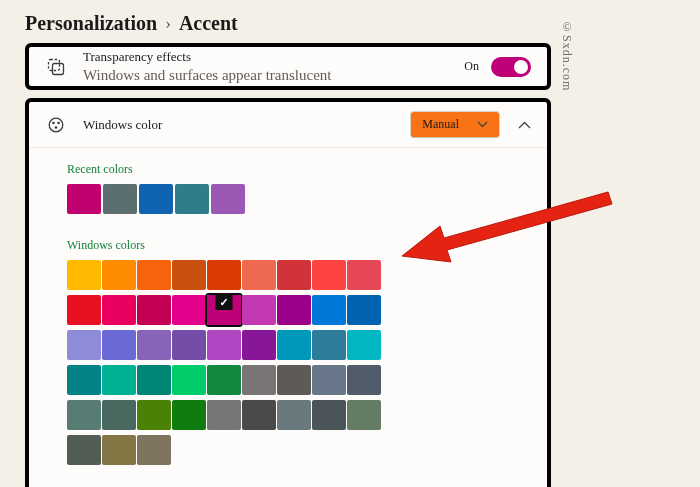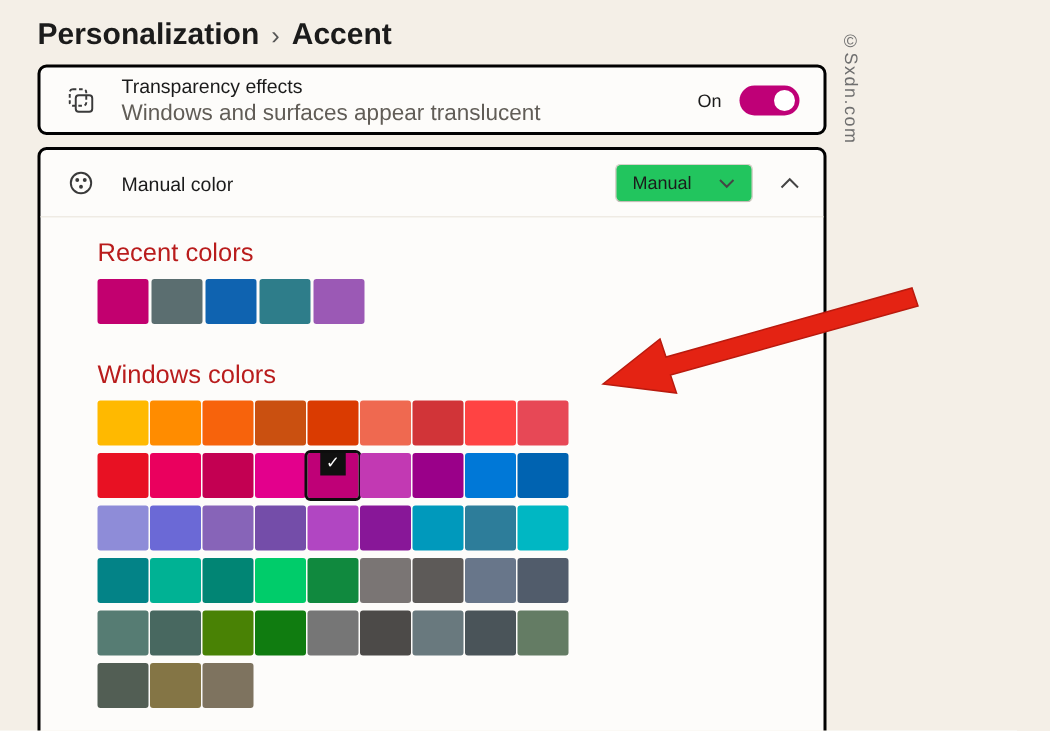--- a/index.html
+++ b/index.html
@@ -4,58 +4,58 @@
 <style>
   * { margin:0; padding:0; box-sizing:border-box; }
   html,body { width:700px; height:487px; }
   body {
     font-family: "Liberation Sans", "DejaVu Sans", sans-serif;
     background:#f4efe7;
     color:#1b1b1b;
     position:relative;
     overflow:hidden;
   }
-  .page { position:relative; width:576px; height:487px; }
+  .page { position:relative; width:576px; height:487px;font-family:Liberation Serif, serif; }
 
   
   .breadcrumb { padding:12px 25px 8px 25px; font-size:20px; font-weight:700; display:flex; align-items:center; gap:8px; }
   .breadcrumb .sep { color:#565656; font-weight:400; font-size:17px; }
   .breadcrumb .current { font-weight:700; }
 
   
   .card {
-    margin:0 25px; background:#fdfcfa; border:2px solid #000000;
+    margin:0 25px; background:#fdfcfa; border:4px solid #000000;
     border-radius:6px;
   }
   .card + .card { margin-top:8px; }
 
   .row { display:flex; align-items:center; padding:8px 16px; }
   .row .icon { width:22px; display:flex; justify-content:center; margin-right:16px; flex:0 0 22px; }
   .row .texts { flex:1; }
   .row .title { font-size:13px; color:#1b1b1b; }
   .row .subtitle { font-size:15px; color:#615d57; margin-top:2px; }
 
   
   .transparency-card { height:47px; }
   .transparency-card .row { padding-top:0; padding-bottom:0; height:100%; }
   .state-label { font-size:12px; margin-right:12px; }
   .toggle { width:40px; height:20px; border-radius:10px; position:relative; cursor:pointer; background:#bf0077; flex:0 0 40px; }
   .toggle .knob { position:absolute; top:3px; right:3px; width:14px; height:14px; border-radius:50%; background:#fff; }
 
   
   .accent-header { border-bottom:1px solid #efebe4; padding:9px 16px; }
   .dropdown {
-    display:flex; align-items:center; gap:18px; background:#22c55e;
+    display:flex; align-items:center; gap:18px; background:#f97316;
     border:1px solid #d8d3cb; border-bottom-color:#c3beb6; border-radius:4px;
     padding:5px 11px; font-size:12px; cursor:pointer; margin-right:18px;
   }
   .chevron-up { cursor:pointer; display:flex; align-items:center; }
 
   .accent-body { padding:14px 22px 0 38px; }
-  .section-label { font-size:17px; color:#b91c1c; }
+  .section-label { font-size:12px; color:#15803d; }
 
   .swatch-row { display:flex; gap:2px; margin-top:7px; }
   .swatch { width:34px; height:30px; border-radius:2px; position:relative; cursor:pointer; }
 
   .windows-label { margin-top:24px; }
   .windows-grid { display:grid; grid-template-columns:repeat(9,34px); column-gap:1px; row-gap:5px; margin-top:7px; }
   .swatch.selected { outline:2px solid #0d0d0d; outline-offset:0; }
   .swatch .check {
     position:absolute; top:0; left:50%; transform:translateX(-50%);
     width:17px; height:15px; background:#101010; color:#fff;
@@ -107,21 +107,21 @@
     <div class="row accent-header">
       <span class="icon">
         <svg width="20" height="20" viewBox="0 0 20 20">
           <circle cx="10" cy="10" r="6.8" fill="none" stroke="#3a3a3a" stroke-width="1.3"></circle>
           <circle cx="7.5" cy="8" r="1.3" fill="#3a3a3a"></circle>
           <circle cx="12.5" cy="8" r="1.3" fill="#3a3a3a"></circle>
           <circle cx="10" cy="12.5" r="1.3" fill="#3a3a3a"></circle>
         </svg>
       </span>
       <div class="texts">
-        <div class="title">Manual color</div>
+        <div class="title">Windows color</div>
       </div>
       <div class="dropdown">
         <span>Manual</span>
         <span>
           <svg width="11" height="7" viewBox="0 0 11 7">
               <path d="M1 1 L5.5 5.5 L10 1" fill="none" stroke="#444" stroke-width="1.3"></path>
             </svg>
         </span>
       </div>
       <span class="chevron-up">

